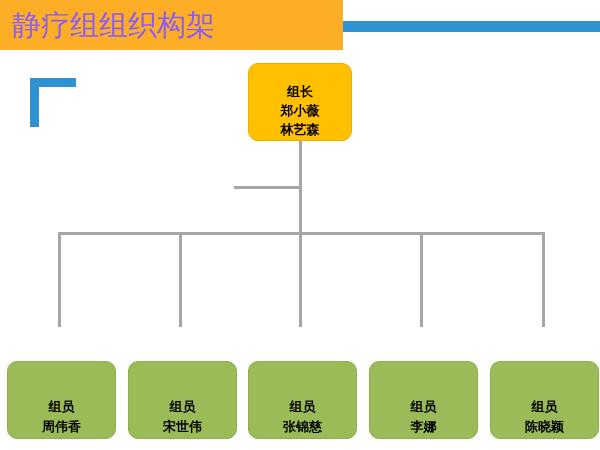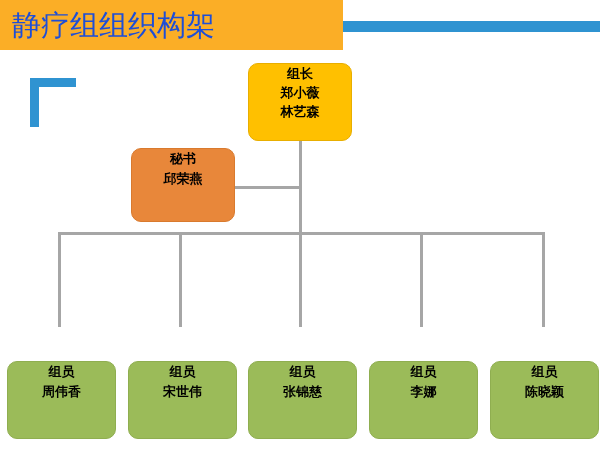--- a/index.html
+++ b/index.html
@@ -29,21 +29,21 @@
     height: 50px;
     background: #fbae26;
     box-sizing: border-box;
   }
   .title-text {
     position: absolute;
     left: 12px;
     top: 6px;
     font-size: 29px;
     line-height: 38px;
-    color: #1d4ed8;
+    color: #8b5cf6;
     font-family: "DejaVu Serif", serif;
     white-space: nowrap;
     letter-spacing: 0px;
   }
   .header-blue-bar {
     position: absolute;
     left: 343px;
     top: 21px;
     width: 257px;
     height: 11px;
@@ -84,23 +84,23 @@
   .line-h { height: 3px; }
 
   
   .node {
     position: absolute;
     box-sizing: border-box;
     border-radius: 10px;
     display: flex;
     flex-direction: column;
     align-items: center;
-    justify-content: flex-start;
+    justify-content: flex-end;
     color: #000000;
-    font-family: Liberation Serif, serif;
+    font-family: Liberation Mono, monospace;
     font-weight: bold;
     text-align: center;
   }
   .node .node-line {
     display: block;
     white-space: nowrap;
   }
 
   .node-leader {
     left: 248px;
@@ -158,24 +158,20 @@
   <div class="line line-v" style="left:299px; top:232px; height:95px;"></div>
   <div class="line line-v" style="left:420px; top:232px; height:95px;"></div>
   <div class="line line-v" style="left:542px; top:232px; height:95px;"></div>
 
   <div class="node node-leader">
     <span class="node-line">组长</span>
     <span class="node-line">郑小薇</span>
     <span class="node-line">林艺森</span>
   </div>
 
-  <div class="node node-secretary">
-    <span class="node-line">秘书</span>
-    <span class="node-line">邱荣燕</span>
-  </div>
 
   <div class="node node-member" style="left:7px;">
     <span class="node-line">组员</span>
     <span class="node-line">周伟香</span>
   </div>
   <div class="node node-member" style="left:128px;">
     <span class="node-line">组员</span>
     <span class="node-line">宋世伟</span>
   </div>
   <div class="node node-member" style="left:248px;">

